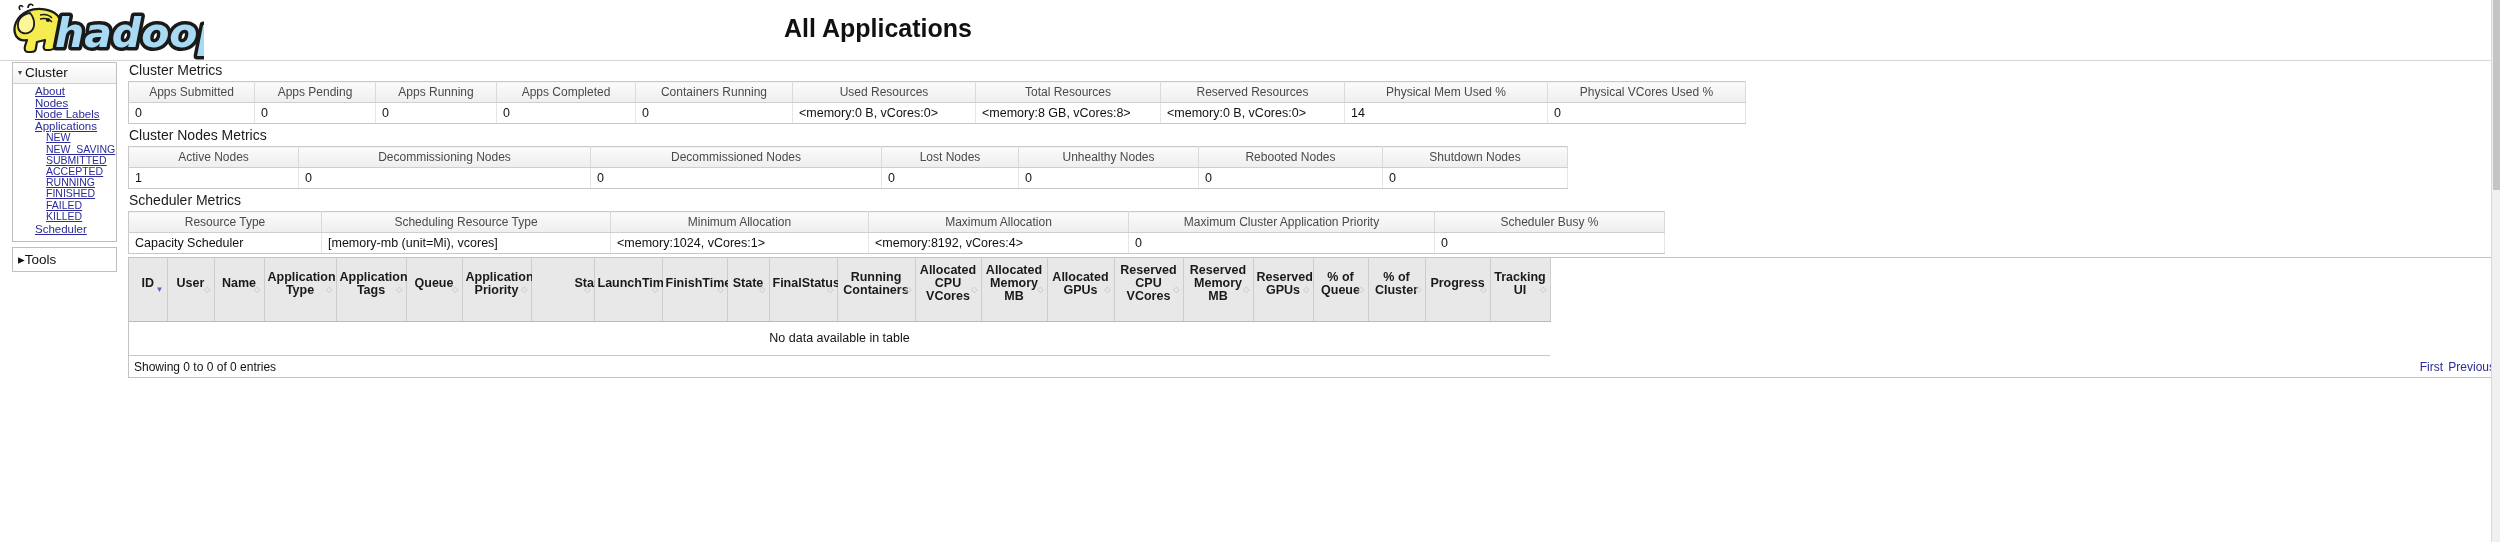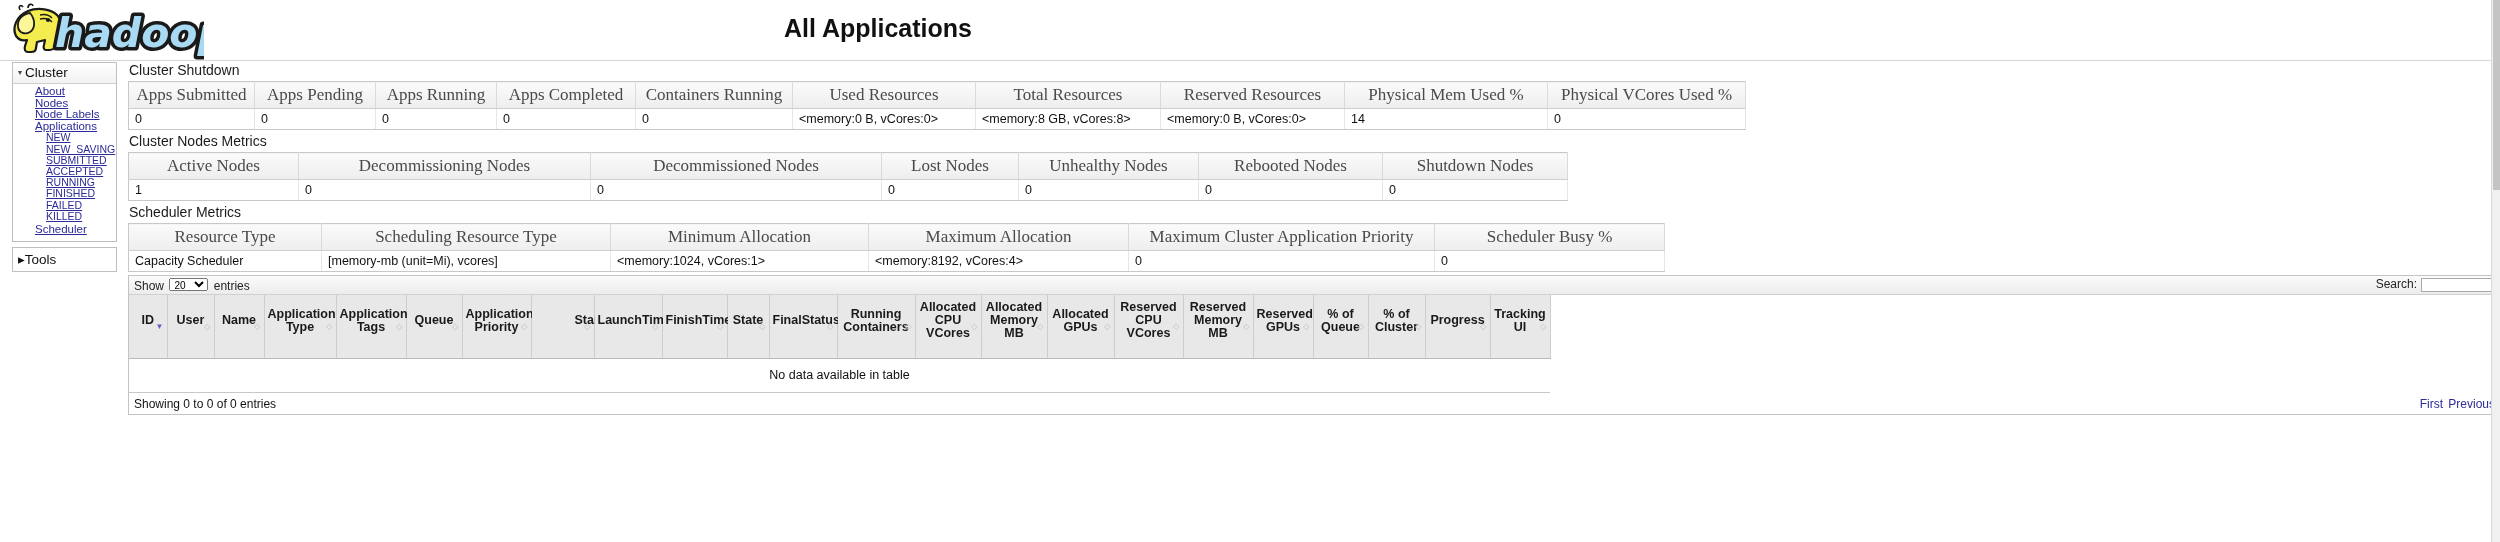--- a/index.html
+++ b/index.html
@@ -57,22 +57,22 @@
   }
 
   table.metrics {
     border-collapse:collapse; table-layout:fixed;
     border:1px solid #c8c8c8; margin-bottom:3px; background:#fff;
   }
   table.metrics th {
     background:linear-gradient(#fbfbfb,#eeeeee);
     border-right:1px solid #dadada;
     border-bottom:1px solid #cfcfcf;
-    font-weight:normal; color:#4a4a4a; font-size:17px;
-    padding:3px 6px; text-align:center; white-space:nowrap;font-family:Liberation Serif, serif;
+    font-weight:normal; color:#4a4a4a; font-size:12px;
+    padding:3px 6px; text-align:center; white-space:nowrap;
   }
   table.metrics td {
     border-right:1px solid #e6e6e6;
     border-bottom:1px solid #c8c8c8;
     font-size:12.5px; padding:3px 6px; text-align:left;
     color:#111; white-space:nowrap; background:#fff;
   }
 
   
   #apps-wrap { border:1px solid #c3c3c3; width:2372px; background:#fff; }
@@ -184,21 +184,21 @@
 
   <div class="nav-box plain">
     <div class="nav-tools">
       <span class="caret">▸</span><span>Tools</span>
     </div>
   </div>
 </div>
 
 <div id="main">
 
-  <div class="section-title">Cluster Shutdown</div>
+  <div class="section-title">Cluster Metrics</div>
   <table class="metrics" id="t-cluster" style="width: 1617px;">
     <thead>
         <tr>
           <th style="width: 126px;">Apps Submitted</th>
           <th style="width: 121px;">Apps Pending</th>
           <th style="width: 121px;">Apps Running</th>
           <th style="width: 139px; margin-top: 40px;">Apps Completed</th>
           <th style="width: 157px;">Containers Running</th>
           <th style="width: 183px;">Used Resources</th>
           <th style="width: 185px;">Total Resources</th>
@@ -267,30 +267,20 @@
           <td>[memory-mb (unit=Mi), vcores]</td>
           <td>&lt;memory:1024, vCores:1&gt;</td>
           <td>&lt;memory:8192, vCores:4&gt;</td>
           <td>0</td>
           <td>0</td>
         </tr>
       </tbody>
   </table>
 
   <div id="apps-wrap">
-    <div id="apps-top">
-      <div id="show-entries">
-        <span>Show</span>
-        <select><option value="20">20</option><option value="40">40</option><option value="60">60</option><option value="80">80</option><option value="100">100</option></select>
-        <span>entries</span>
-      </div>
-      <div id="search-box">
-        <span>Search:</span><input type="text" placeholder="" style="">
-      </div>
-    </div>
 
     <table id="apps" style="width: 1421px;">
       <thead>
           <tr id="apps-head">
             <th style="width: 38px;"><span>ID</span><span class="srt active">▼</span></th>
             <th style="width: 47px;"><span>User</span><span class="srt">◇</span></th>
             <th style="width: 50px;"><span>Name</span><span class="srt">◇</span></th>
             <th style="width: 72px;"><span>Application Type</span><span class="srt">◇</span></th>
             <th style="width: 70px;"><span>Application Tags</span><span class="srt">◇</span></th>
             <th style="width: 56px;"><span>Queue</span><span class="srt">◇</span></th>

